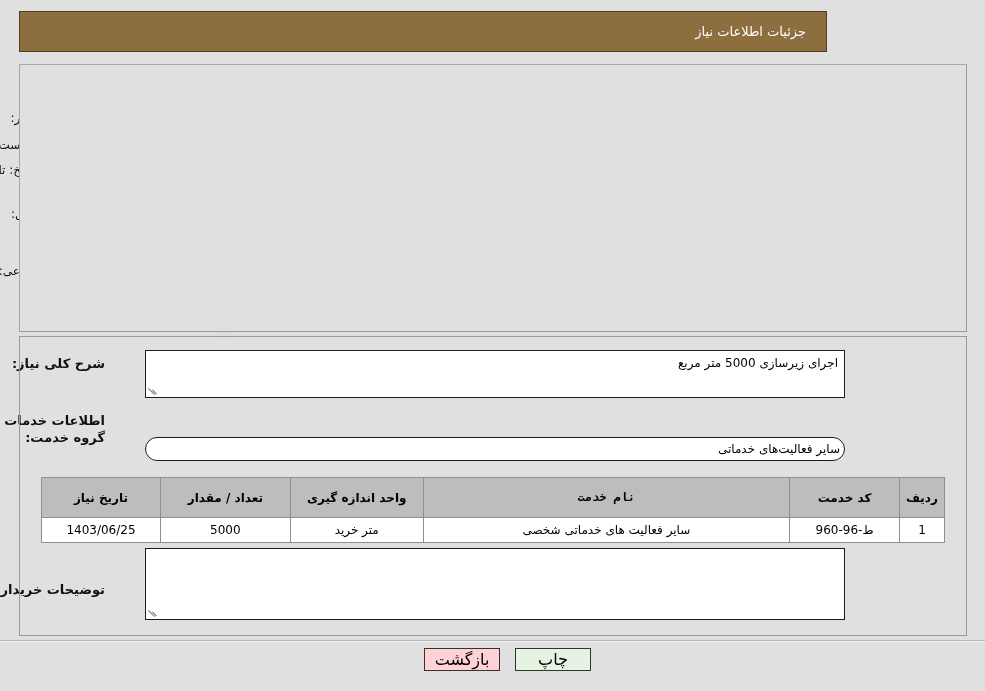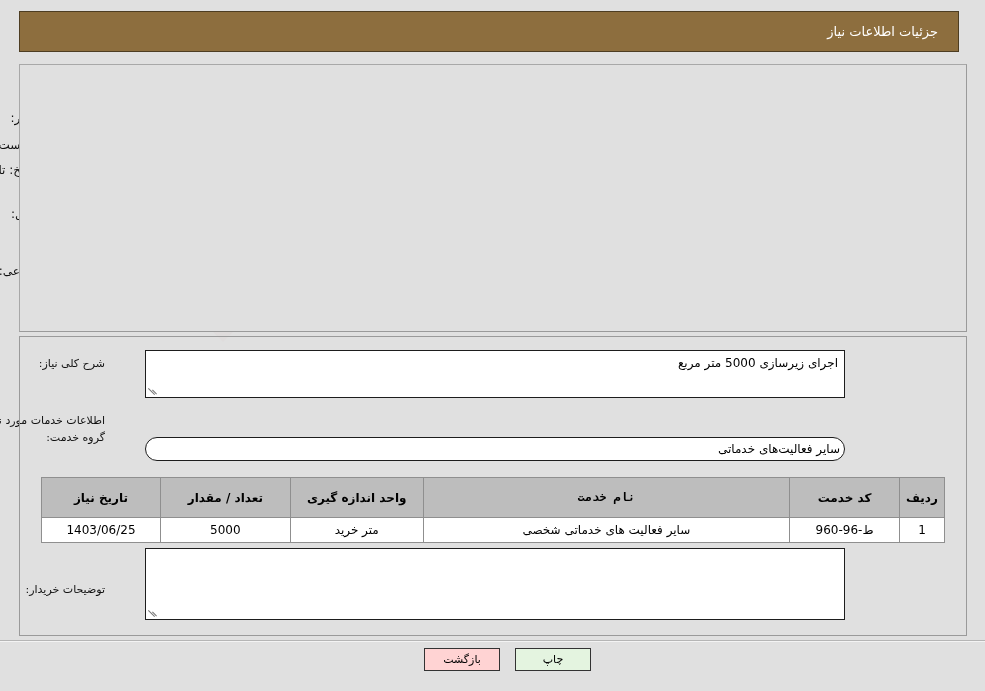--- a/index.html
+++ b/index.html
@@ -58,21 +58,21 @@
     width:50px; height:14px;
     background:#d8a8a8;
     transform: rotate(45deg);
     opacity:.6;
   }
 
   
   .titlebar {
     position: absolute;
     left: 19px; top: 11px;
-    width: 940px; height: 41px;
+    width: 808px; height: 41px;
     background: #8d6e3e;
     border: 1px solid #4d3d22;
     color: #ffffff;
     font-size: 13px;
     display: flex;
     align-items: center;
     justify-content: flex-start;
     padding-right: 20px;
     z-index: 3;
   }
@@ -91,21 +91,21 @@
 
   
   .lbl {
     position: absolute;
     text-align: left;
     white-space: nowrap;
     font-size: 12px;
     line-height: 16px;
     color: #111;
   }
-  .lbl-strong { font-weight: normal; font-size: 11px; }
+  .lbl-strong { font-weight: bold; font-size: 13px; }
 
   .fld {
     position: absolute;
     background: #ffffff;
     border: 1px solid #1d1d1d;
     font-size: 12px;
     line-height: 18px;
     padding: 1px 4px 1px 4px;
     white-space: nowrap;
     overflow: hidden;
@@ -210,21 +210,21 @@
     text-align: center;
     padding: 0 4px;
     font-size: 12px;
   }
 
   
   .btn {
     position: absolute;
     height: 23px;
     border: 1px solid #333;
-    font-size: 11px;
+    font-size: 16px;
     display: flex;
     align-items: center;
     justify-content: center;
     cursor: pointer;
     z-index: 3;
   }
   .btn-back  { background: #ffd3d3; left: 424px; top: 648px; width: 76px; }
   .btn-print { background: #e4f4e0; left: 515px; top: 648px; width: 76px; }
 
   .hr {

